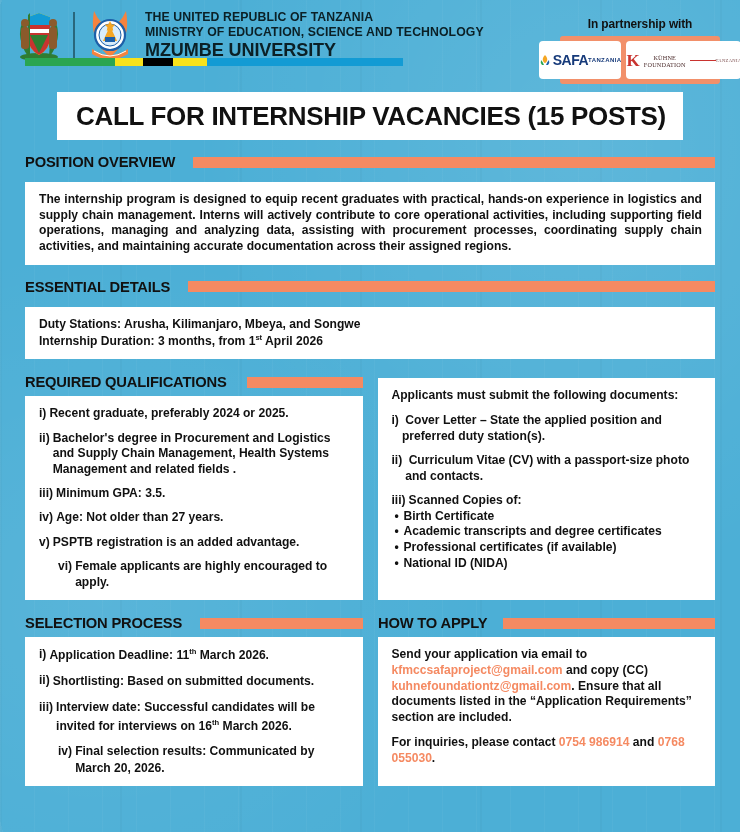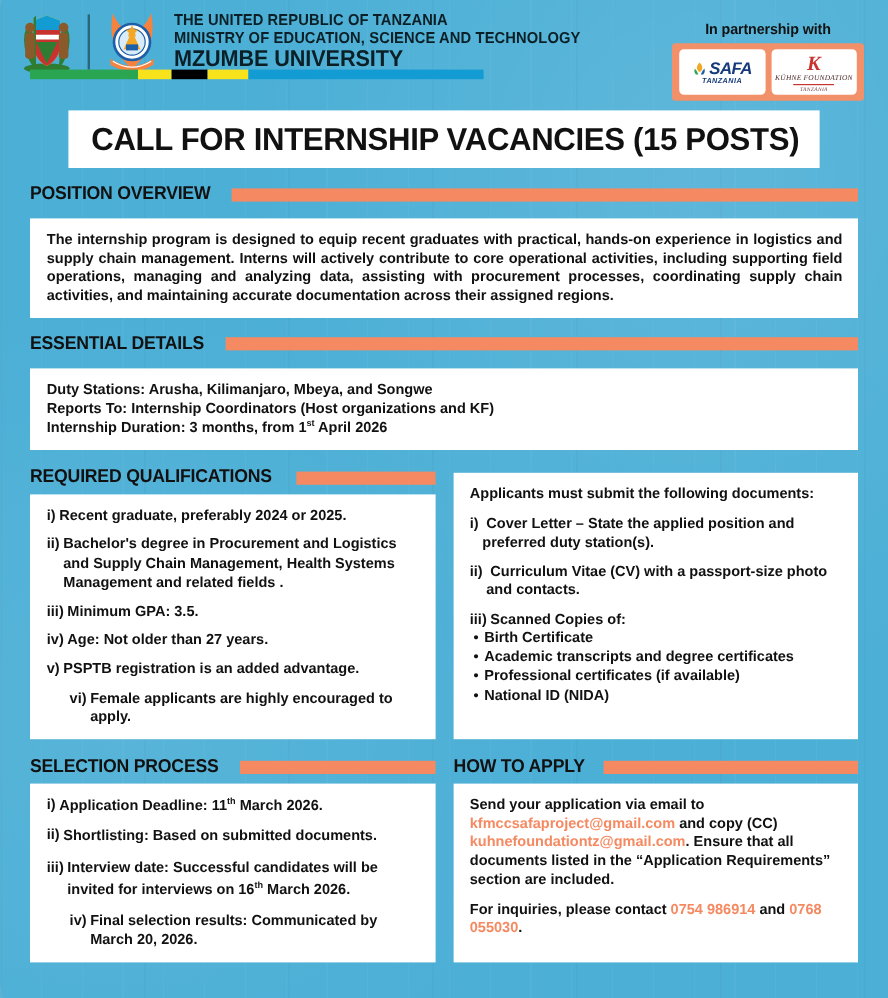--- a/index.html
+++ b/index.html
@@ -49,21 +49,21 @@
   .partner-label{
     font-family:"Liberation Sans Narrow","Liberation Sans",sans-serif;
     font-weight:700; font-size:12.4px; color:#111; letter-spacing:-0.1px; white-space:nowrap;
     transform:scaleX(.96);
   }
   .partner-box{
     margin-top:5px; background:#f2906a; border-radius:3px; padding:5px 6px;
     display:flex; gap:5px; justify-content:center;
   }
   .plogo{ background:#fff; border-radius:4px; height:38px; flex:1;
-          display:flex; flex-direction:column; align-items:center; justify-content:center;font-style:italic; }
+          display:flex; align-items:center; justify-content:center; }
   .safa-row{ display:flex; align-items:center; gap:2px; }
   .safa-word{ font-family:"Liberation Sans",sans-serif; font-weight:700; font-size:14px;
               color:#163a7a; letter-spacing:-0.5px; }
   .safa-sub{ font-family:"Liberation Sans",sans-serif; font-weight:700; font-size:6px;
              color:#163a7a; letter-spacing:.4px; margin-top:0px; }
   .kuhne-k{ font-family:"Liberation Serif",serif; font-weight:700; font-size:17px; color:#c9332f; line-height:1; }
   .kuhne-word{ font-family:"Liberation Serif",serif; font-size:6.2px; color:#4b2b2b; letter-spacing:.2px; margin-top:1px; }
   .kuhne-rule{ width:34px; height:1px; background:#c9332f; margin:1px 0; }
   .kuhne-sub{ font-family:"Liberation Serif",serif; font-size:4.6px; color:#7a4b4b; letter-spacing:.3px; }
 
@@ -213,24 +213,20 @@
 
   <div class="block-full">
     <div class="sec-head">
       <div class="label">ESSENTIAL DETAILS</div>
       <div class="bar"></div>
     </div>
     <div class="card">
       <div class="body-txt">
         <b>Duty Stations:</b>
         <span>Arusha, Kilimanjaro, Mbeya, and Songwe</span>
-      </div>
-      <div class="body-txt">
-        <b>Reports To:</b>
-        <span>Internship Coordinators (Host organizations and KF)</span>
       </div>
       <div class="body-txt">
         <b>Internship Duration:</b>
         <span>3 months, from 1</span><span class="sup">st</span><span> April 2026</span>
       </div>
     </div>
   </div>
 
   <div class="cols">
 

